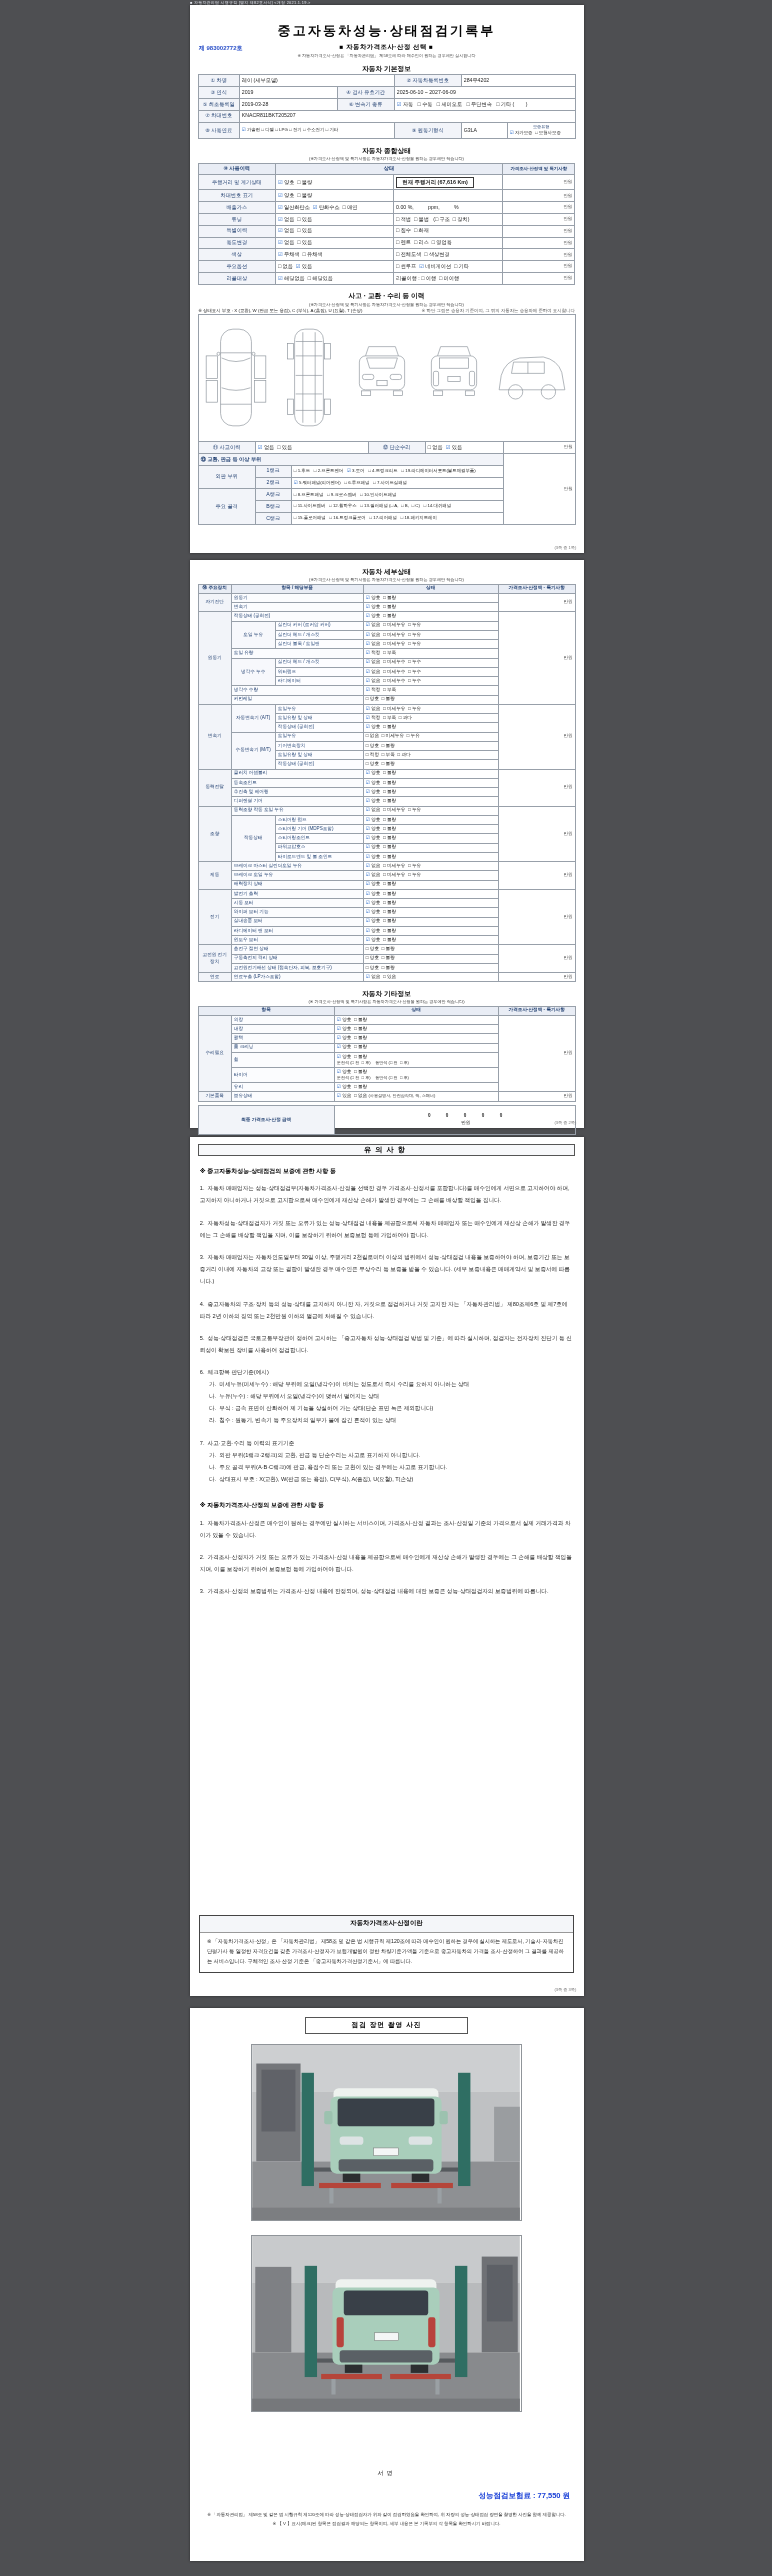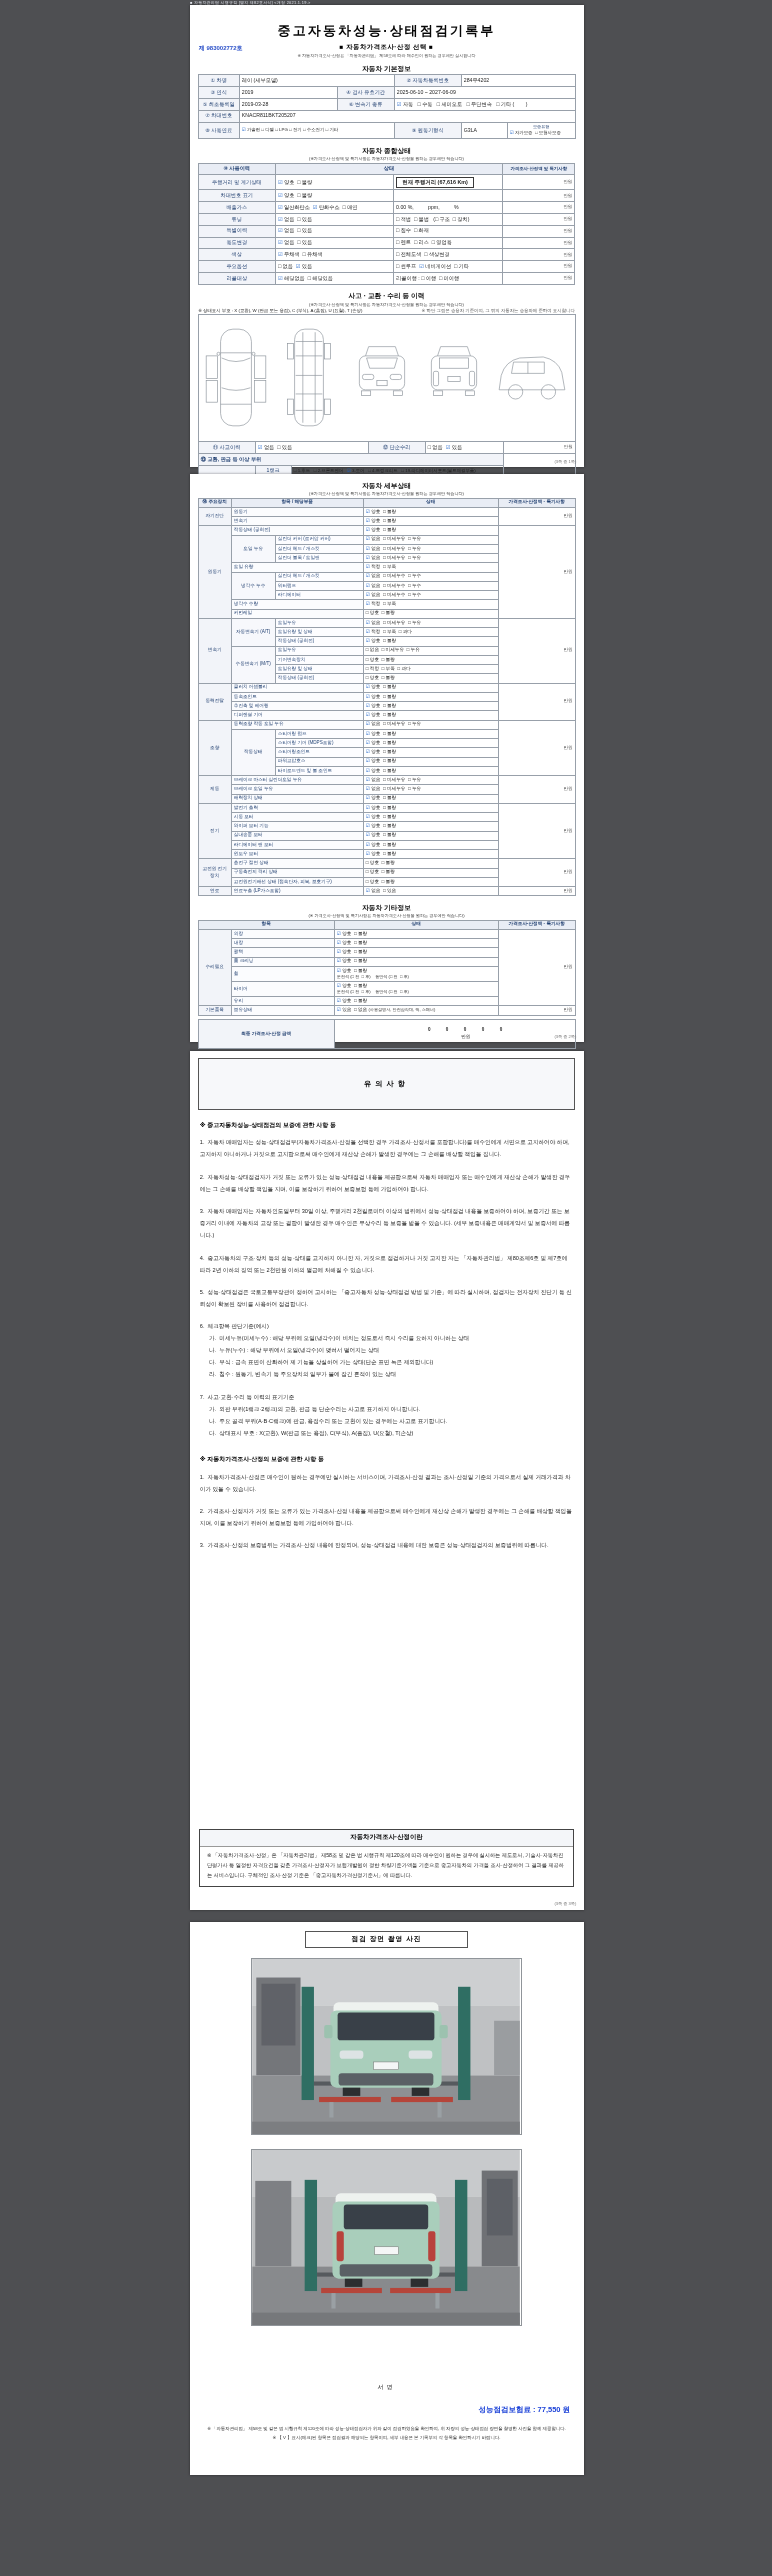--- a/index.html
+++ b/index.html
@@ -1,19 +1,19 @@
 <!DOCTYPE html>
 <html style="font-size:8.2px"><head>
 <meta charset="utf-8">
 <style>
   html,body{margin:0;padding:0;}
   body{width:773px;height:2576px;background:#4e4f52;font-family:"Liberation Sans","DejaVu Sans",sans-serif;position:relative;overflow:hidden;}
   .formref{position:absolute;top:0;left:190px;font-size:3.9px;color:#e6e9f2;letter-spacing:0.3px;}
   .page{width:394px;margin:0 auto;background:#fff;position:relative;padding:5.2px 8.2px;box-sizing:border-box;box-shadow:0 0 2.6px rgba(0,0,0,.45);}
-  .p1{margin-top:5.2px;height:462px;}
+  .p1{margin-top:5.2px;height:548px;}
   .p2{margin-top:7.2px;height:568px;}
   .p3{margin-top:8.2px;height:859px;display:flex;flex-direction:column;}
   .p4{margin-top:12px;height:553px;}
   .pageno{position:absolute;right:7.2px;bottom:3.1px;font-size:4.1px;color:#777;}
   .doc-no{position:absolute;left:9.3px;top:39px;color:#2b50c8;font-weight:bold;font-size:6px;}
   .doc-title{margin-top:11.3px;text-align:center;font-size:13px;font-weight:bold;letter-spacing:2.1px;color:#060606;}
   .doc-sub{text-align:center;font-size:6.4px;font-weight:bold;margin-top:3.1px;letter-spacing:0.5px;}
   .doc-note{text-align:center;font-size:4.1px;color:#444;margin-top:1.5px;}
   .sec-title{text-align:center;font-weight:bold;font-size:6.7px;color:#0a0a0a;margin-top:7.2px;}
   .sec-note{text-align:center;font-size:4.1px;color:#333;margin:0.5px 0 1.5px;}
@@ -32,21 +32,21 @@
   .lb13{background:#f2f4f9;color:#1d3c6e;text-align:left;font-weight:bold;}
   .mile-box{display:inline-block;border:0.7px solid #3a3a3a;padding:0.5px 5.2px;font-weight:bold;font-size:5.4px;}
   .lbm{font-size:4.1px;color:#1d3c6e;text-align:center;}
   .diag-cell{height:120px;padding:3.1px 1px;}
   .diag-wrap{display:flex;justify-content:space-around;align-items:center;height:100%;}
   .legend-row{display:flex;justify-content:space-between;font-size:4.4px;color:#222;margin:1.5px 0.5px 1px;}
   .fin-v{text-align:center;font-weight:bold;letter-spacing:1.5px;font-size:5.7px;white-space:pre-wrap;}
   .pre{white-space:pre-line;}
   .txt{font-size:4.5px;line-height:1.55;white-space:pre-wrap;color:#222;}
   .sub2{font-size:4.1px;color:#333;white-space:pre-wrap;}
-  .nt-title{border:0.7px solid #555;background:#f7f8fa;text-align:center;font-weight:bold;font-size:7.2px;letter-spacing:4.1px;padding:20px;margin-top:2.1px;}
+  .nt-title{border:0.7px solid #555;background:#f7f8fa;text-align:center;font-weight:bold;font-size:7.2px;letter-spacing:4.1px;padding:0;margin-top:2.1px;}
   .nt-sec{font-weight:bold;font-size:6px;margin:11.3px 2.1px 1px;}
   .nt-p{font-size:5.6px;line-height:2.15;margin:5.2px 2.1px;white-space:pre-wrap;color:#1c1c1c;}
   .pb{border:0.8px solid #444;margin:15.5px 1px 17.5px;margin-top:auto;padding:0 0 5.2px;}
   .pb-t{text-align:center;font-weight:bold;font-size:6.4px;padding:3.6px;border-bottom:0.5px solid #999;background:#f4f6f9;}
   .pb-b{font-size:5.2px;line-height:1.9;padding:4.1px 7.2px 0;white-space:pre-wrap;color:#222;}
   .photo-box{border:0.6px solid #555;width:155px;margin:4.1px auto 10.3px;text-align:center;font-weight:bold;font-size:6.7px;padding:3.1px;letter-spacing:1px;}
   .photo{width:269px;margin:0 auto 13.4px;border:0.5px solid #90959a;display:block;}
   .photo svg{display:block;}
   .sign-label{text-align:center;font-size:6px;color:#222;margin-top:57px;letter-spacing:3.1px;}
   .fee{text-align:right;color:#1c42d8;font-weight:bold;font-size:7.5px;margin:13.4px 5.2px 0 0;}

